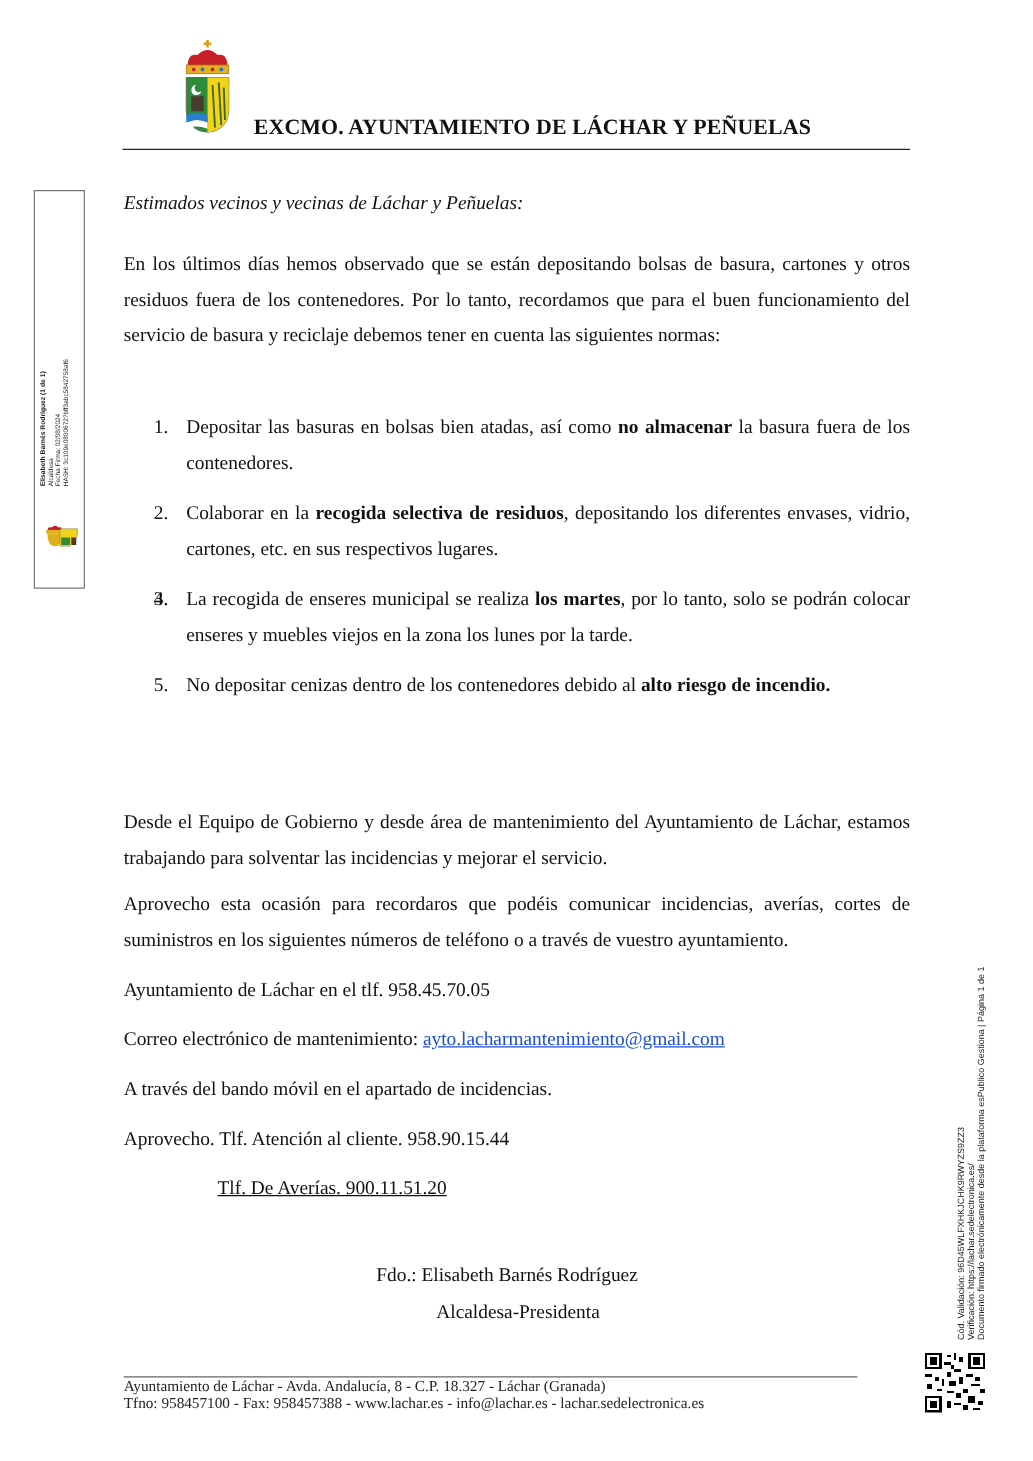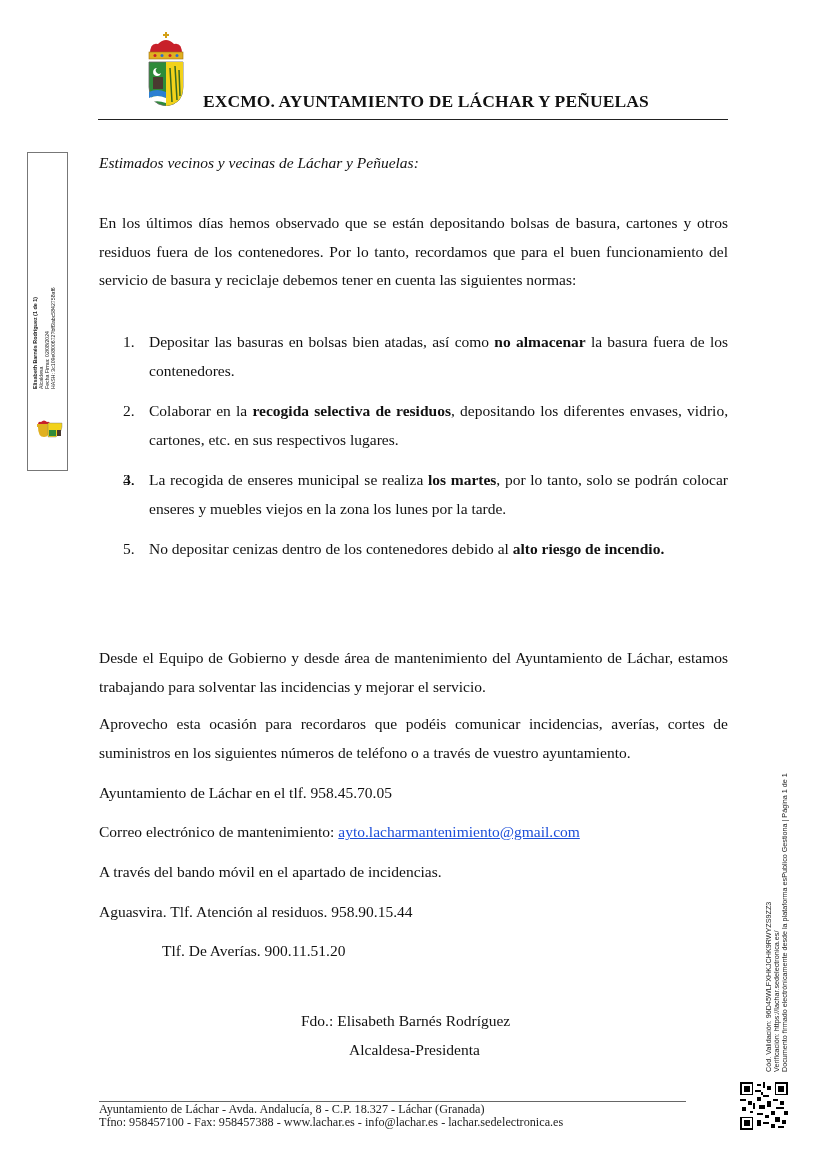--- a/index.html
+++ b/index.html
@@ -11,32 +11,32 @@
   .header-rule { position: absolute; left: 98px; top: 119px; width: 630px; height: 0; border-top: 1.3px solid #222; }
 
   .stamp { position: absolute; left: 27px; top: 152px; width: 41px; height: 319px;
            border: 1px solid #777; box-sizing: border-box; }
   .stamp-text { position: absolute; left: 4px; top: 236px; transform-origin: 0 0; transform: rotate(-90deg);
                 font-family: "Liberation Sans", sans-serif; font-size: 5.2px; line-height: 6px; white-space: nowrap; color: #222; }
   .stamp-text .b { font-weight: bold; font-size: 5.4px; }
   .stamp-crest { position: absolute; left: 8px; top: 266px; width: 28px; height: 20px; }
   .greet { position: absolute; left: 99px; top: 154px; font-size: 15.5px; font-style: italic; white-space: nowrap; }
   .para { position: absolute; left: 99px; width: 629px; font-size: 15.5px; line-height: 28.6px; text-align: justify; margin: 0; }
-  .p1 { top: 209px; }
+  .p1 { top: 198px; }
   .list { position: absolute; left: 99px; top: 328px; width: 629px; margin: 0; padding: 0; list-style: none; font-size: 15.5px; }
   .list li { position: relative; padding-left: 50px; line-height: 28.5px; text-align: justify; margin-bottom: 12px; }
   .list li .num { position: absolute; left: 24px; top: 0; }
   .p-desde { top: 644px; }
   .p-aprov { top: 710px; }
   .line { position: absolute; left: 99px; font-size: 15.5px; white-space: nowrap; }
   .l-ayto { top: 784px; }
   .l-correo { top: 823px; }
   .l-bando { top: 863px; }
   .l-agua { top: 903px; }
-  .l-averias { top: 942px; left: 162px; }
+  .l-averias { top: 942px; left: 174px; text-decoration: underline; }
   .l-fdo { top: 1012px; left: 301px; }
   .l-cargo { top: 1041px; left: 349px; }
   .email { color: #1d4ed8; text-decoration: underline; }
 
   .verif { position: absolute; left: 765px; top: 1072px; transform-origin: 0 0; transform: rotate(-90deg);
            font-family: "Liberation Sans", sans-serif; font-size: 7.2px; line-height: 8.2px; white-space: nowrap; color: #222; }
   .qr { position: absolute; left: 740px; top: 1082px; width: 48px; height: 48px; }
 
   .footer-rule { position: absolute; left: 99px; top: 1101px; width: 587px; border-top: 1px solid #666; }
   .footer { position: absolute; left: 99px; top: 1103px; width: 587px; text-align: left; font-size: 12.2px; line-height: 13px; color: #222; }
@@ -91,21 +91,21 @@
   <li><span class="num">4.</span><span>La recogida de enseres municipal se realiza </span><b>los martes</b><span>, por lo tanto, solo se podrán colocar enseres y muebles viejos en la zona los lunes por la tarde.</span></li>
   <li><span class="num">5.</span><span>No depositar cenizas dentro de los contenedores debido al </span><b>alto riesgo de incendio.</b></li>
 </ol>
 
 <p class="para p-desde">Desde el Equipo de Gobierno y desde área de mantenimiento del Ayuntamiento de Láchar, estamos trabajando para solventar las incidencias y mejorar el servicio.</p>
 <p class="para p-aprov">Aprovecho esta ocasión para recordaros que podéis comunicar incidencias, averías, cortes de suministros en los siguientes números de teléfono o a través de vuestro ayuntamiento.</p>
 
 <div class="line l-ayto">Ayuntamiento de Láchar en el tlf. 958.45.70.05</div>
 <div class="line l-correo"><span>Correo electrónico de mantenimiento: </span><a class="email">ayto.lacharmantenimiento@gmail.com</a></div>
 <div class="line l-bando">A través del bando móvil en el apartado de incidencias.</div>
-<div class="line l-agua">Aguasvira. Tlf. Atención al residuos. 958.90.15.44</div>
+<div class="line l-agua">Aprovecho. Tlf. Atención al cliente. 958.90.15.44</div>
 <div class="line l-averias">Tlf. De Averías. 900.11.51.20</div>
 
 <div class="line l-fdo">Fdo.: Elisabeth Barnés Rodríguez</div>
 <div class="line l-cargo">Alcaldesa-Presidenta</div>
 
 <div class="verif">
   <div>Cód. Validación: 96D45WLFXHKJCHK9RWYZS9ZZ3</div>
   <div>Verificación: https://lachar.sedelectronica.es/</div>
   <div>Documento firmado electrónicamente desde la plataforma esPublico Gestiona | Página 1 de 1</div>
 </div>

